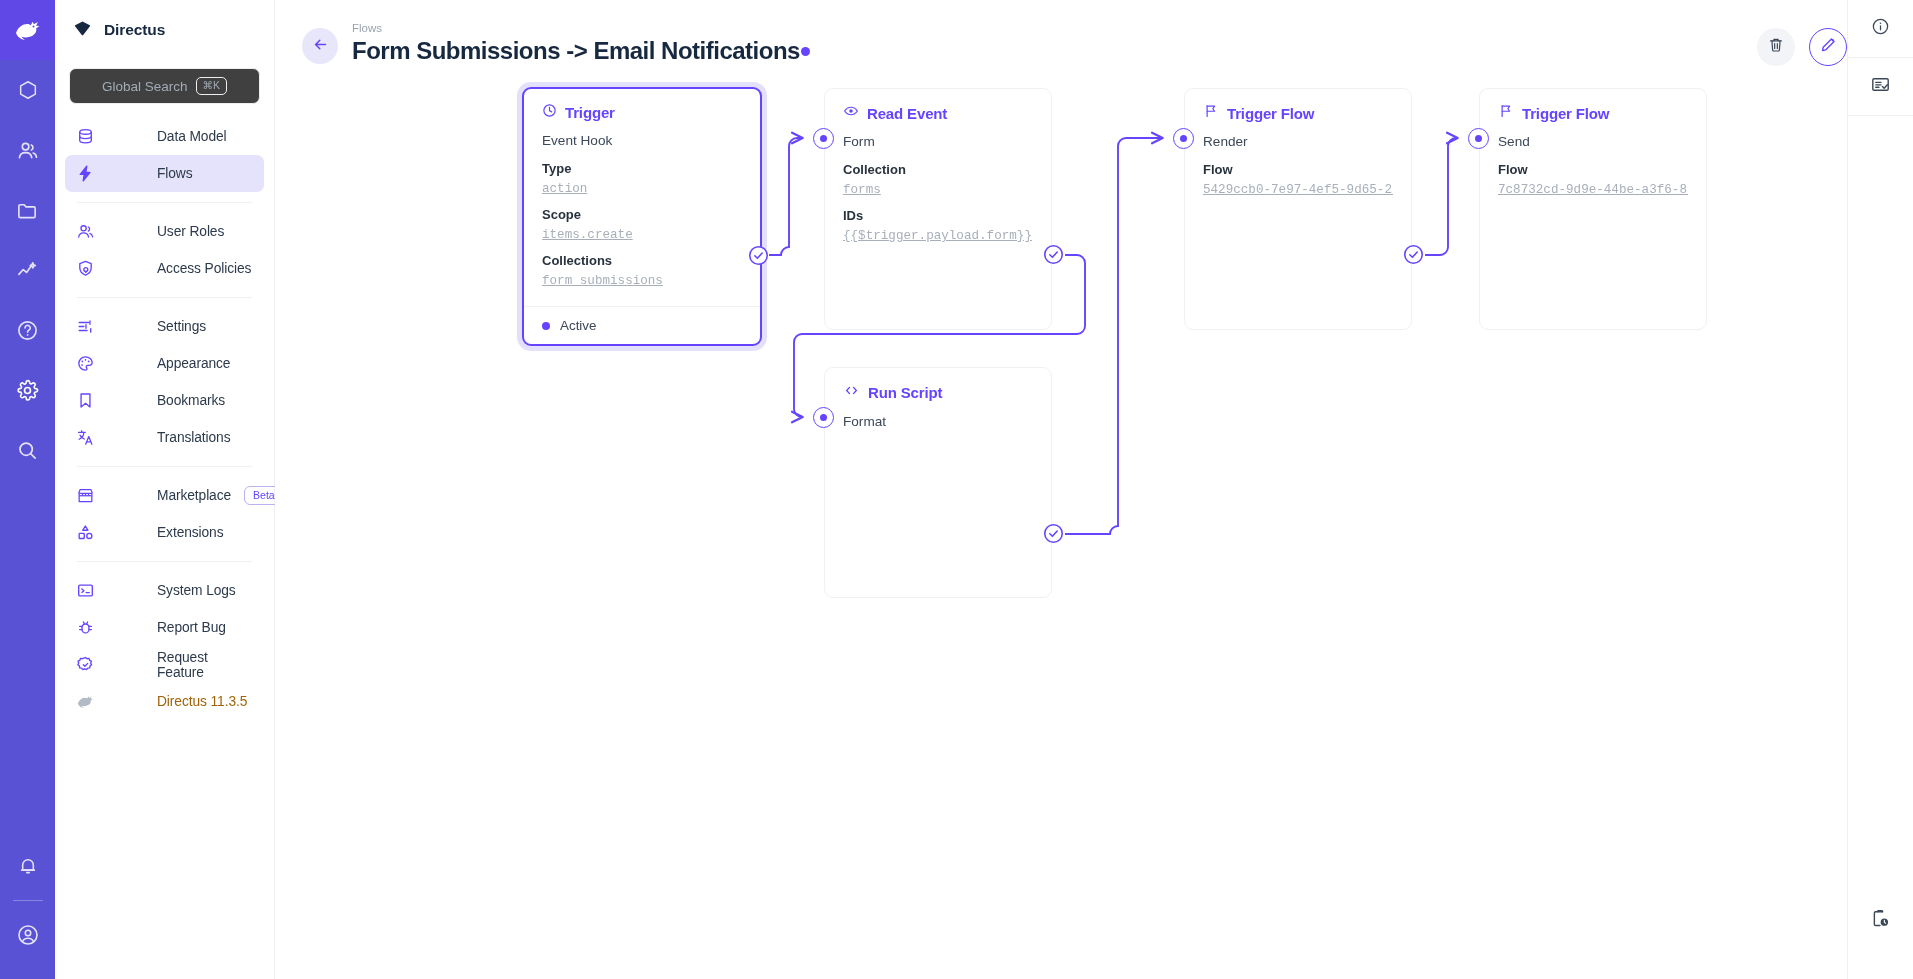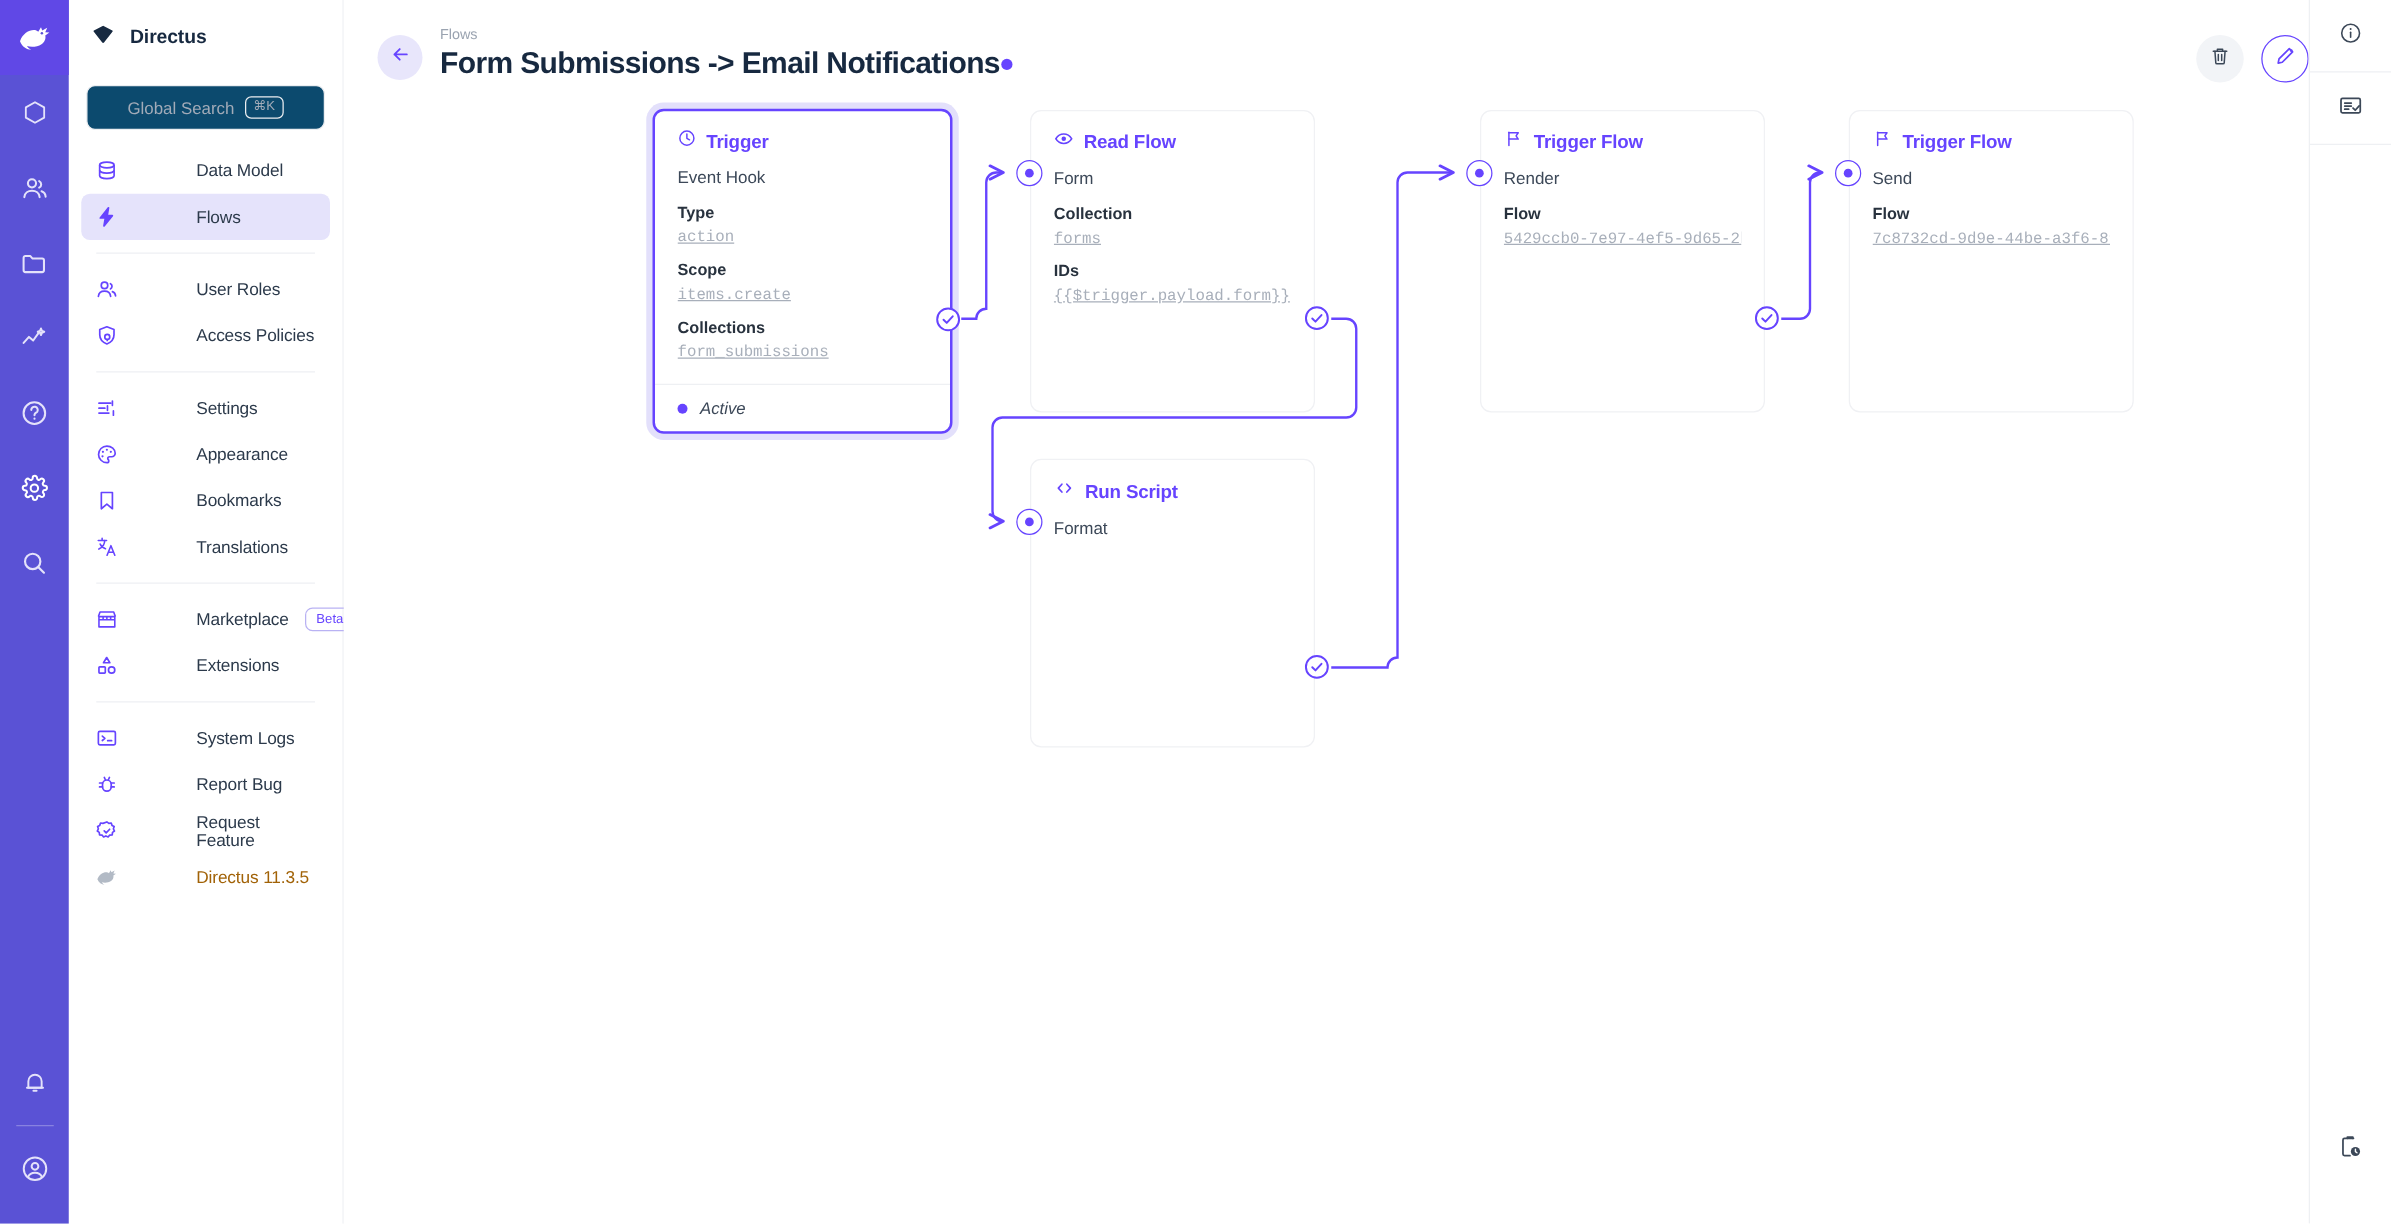--- a/index.html
+++ b/index.html
@@ -38,21 +38,21 @@
     height: 60px; display: flex; align-items: center;
     gap: 12px; padding: 0 18px;
   }
   .nav-brand-text {
     font-size: 15.5px; font-weight: 600; color: #172940; letter-spacing: -.1px;
   }
   .nav-search {
     margin: 8px 14px 14px 14px; height: 36px;
     border: 1px solid #eceef1; border-radius: 7px;
     display: flex; align-items: center; justify-content: center; gap: 8px;
-    cursor: text; background: #0c4a6e;
+    cursor: text; background: #404040;
   }
   .nav-search-ph { font-size: 13.5px; color: #a2abb8; }
   .kbd {
     border: 1px solid #eceef1; border-radius: 5px; font-size: 10.5px;
     color: #a2abb8; padding: 2px 6px; line-height: 1.1;
   }
   .nav-list { padding: 0 10px; }
   .nav-item {
     display: flex; align-items: center; gap: 13px;
     height: 37px; padding: 0 10px; border-radius: 7px;
@@ -129,21 +129,21 @@
   .node-name { font-size: 13.6px; color: #3c4858; line-height: 26px; }
   .field-key {
     font-size: 13px; font-weight: 700; color: #28323e; margin-top: 5px; line-height: 20px;
   }
   .field-val {
     font-family: "Liberation Mono", monospace; font-size: 12.6px;
     color: #a8afba; line-height: 21px; white-space: nowrap; overflow: hidden; text-decoration: underline;
   }
   .node-foot {
     border-top: 1px solid #eef0f3; padding: 11px 18px;
-    display: flex; align-items: center; gap: 10px; font-style: italic;
+    display: flex; align-items: center; gap: 10px;
   }
   .status-dot { width: 8px; height: 8px; border-radius: 50%; background: #6644ff; }
   .status-label { font-size: 13.4px; color: #3c4858; }
 
   
   .port {
     position: absolute; width: 21px; height: 21px; border-radius: 50%;
     background: #fff; border: 1.7px solid #6644ff;
     display: flex; align-items: center; justify-content: center; cursor: pointer;
   }
@@ -491,21 +491,21 @@
       </div>
 
       <div class="node" style="left:549px; top:10px; width:228px; height:242px;">
         <div class="node-head">
           <span>
             <svg width="16" height="16" viewBox="0 0 24 24" fill="none" stroke="#6644ff" stroke-width="1.8">
               <path d="M2.5 12S6 6.4 12 6.4 21.5 12 21.5 12 18 17.6 12 17.6 2.5 12 2.5 12z"></path>
               <circle cx="12" cy="12" r="2.7" fill="#6644ff" stroke="none"></circle>
             </svg>
           </span>
-          <span class="node-type">Read Flow</span>
+          <span class="node-type">Read Event</span>
         </div>
         <div class="node-body">
           <div class="node-name">Form</div>
           <div class="field-key">Collection</div>
           <div class="field-val">forms</div>
           <div class="field-key">IDs</div>
           <div class="field-val">{{$trigger.payload.form}}</div>
         </div>
       </div>
       <div class="port" style="left:538px; top:50px;">

